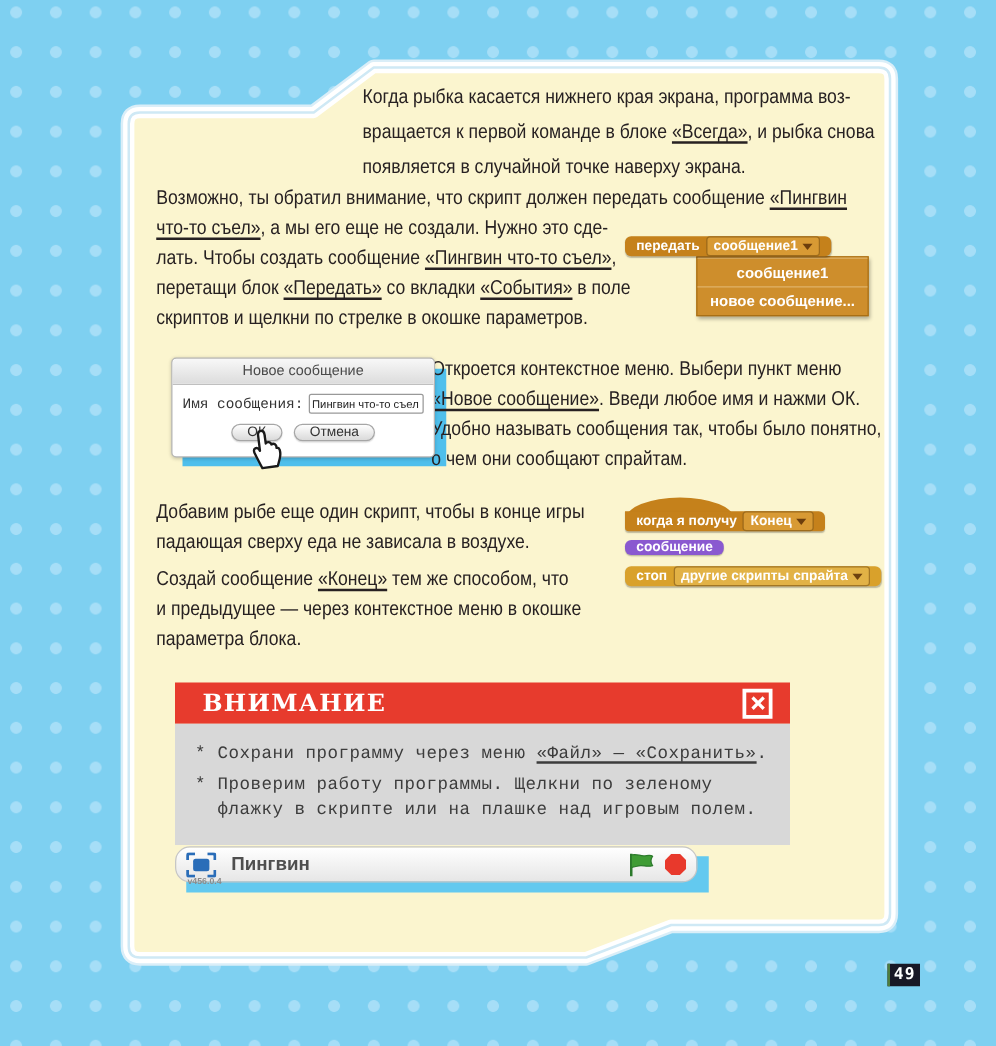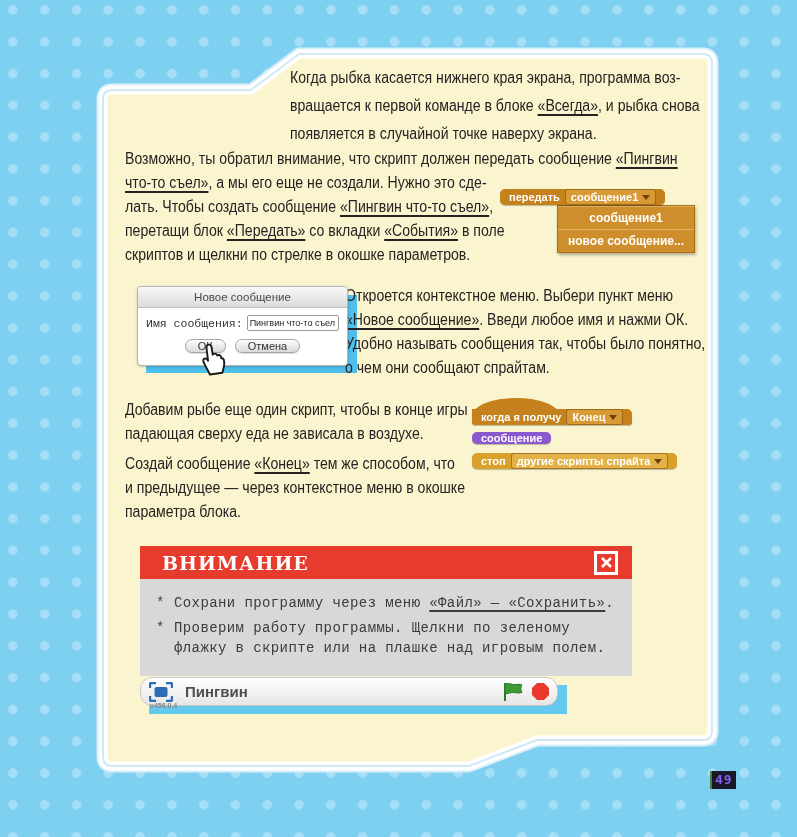--- a/index.html
+++ b/index.html
@@ -74,21 +74,21 @@
   .bar{position:relative;z-index:1;height:100%;display:flex;align-items:center;
     background:linear-gradient(#ffffff,#e6e6e6);border:1px solid #c6c6c6;border-radius:12px;
     padding:0 8px;box-sizing:border-box;font-weight:bold;}
   .bar-version{position:absolute;left:9px;top:24px;font-size:7px;color:#8a8a8a;}
   .bar-name{margin-left:12px;font-size:15px;color:#4f4f4f;}
   .bar-sp{flex:1;}
   .stop-octagon{width:17px;height:17px;background:#e8392c;margin-left:8px;
     clip-path:polygon(30% 0,70% 0,100% 30%,100% 70%,70% 100%,30% 100%,0 70%,0 30%);}
 
   
-  .pageno{position:absolute;left:710px;top:771px;background:#181826;color:#8b5cf6;
+  .pageno{position:absolute;left:710px;top:771px;background:#181826;color:#ffffff;
     font-family:"DejaVu Sans Mono",monospace;font-weight:bold;font-size:13px;
     padding:1px 3px 2px;letter-spacing:1px;border-left:2px solid #4e7d3e;}
 </style>
 </head>
 <body>
 
 <div class="stage">
 
   <svg class="panel-svg" width="797" height="837" viewBox="0 0 797 837">
     <path d="M103 99 Q103 90 112 90 H251 L299 54 H703 Q712 54 712 63 V731 Q712 740 703 740 H537 L469 766 H112 Q103 766 103 757 Z" fill="none" stroke="#daeef8" stroke-width="13" stroke-linejoin="round"></path>
@@ -147,21 +147,21 @@
 Удобно называть сообщения так, чтобы было понятно,
 о чем они сообщают спрайтам.</span></div>
 
   <div class="txt" style="left:125px;top:398px;width:470px;"><span>Добавим рыбе еще один скрипт, чтобы в конце игры
 падающая сверху еда не зависала в воздухе.</span></div>
 
   <div class="txt" style="left:125px;top:452px;width:470px;"><span>Создай сообщение </span><span class="u">«Конец»</span><span> тем же способом, что
 и предыдущее — через контекстное меню в окошке
 параметра блока.</span></div>
 
-  <div class="sgroup" style="left:472px;top:407px;">
+  <div class="sgroup" style="left:500px;top:407px;">
     <div class="hat"></div>
     <div class="sblock events" style="border-radius:0 5px 3px 3px;">
       <span>когда я получу</span>
       <span class="chip evt">
         <span>Конец</span>
         <i class="arr"></i>
       </span>
     </div>
     <div style="height:3px;"></div>
     <div class="sblock looks">

